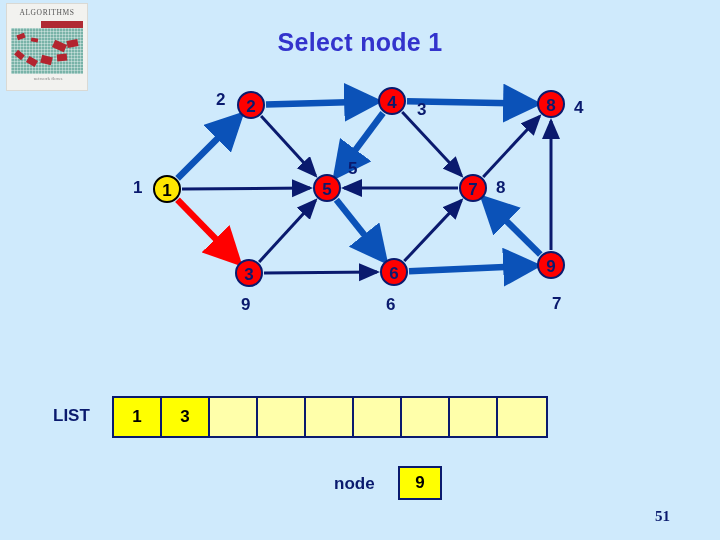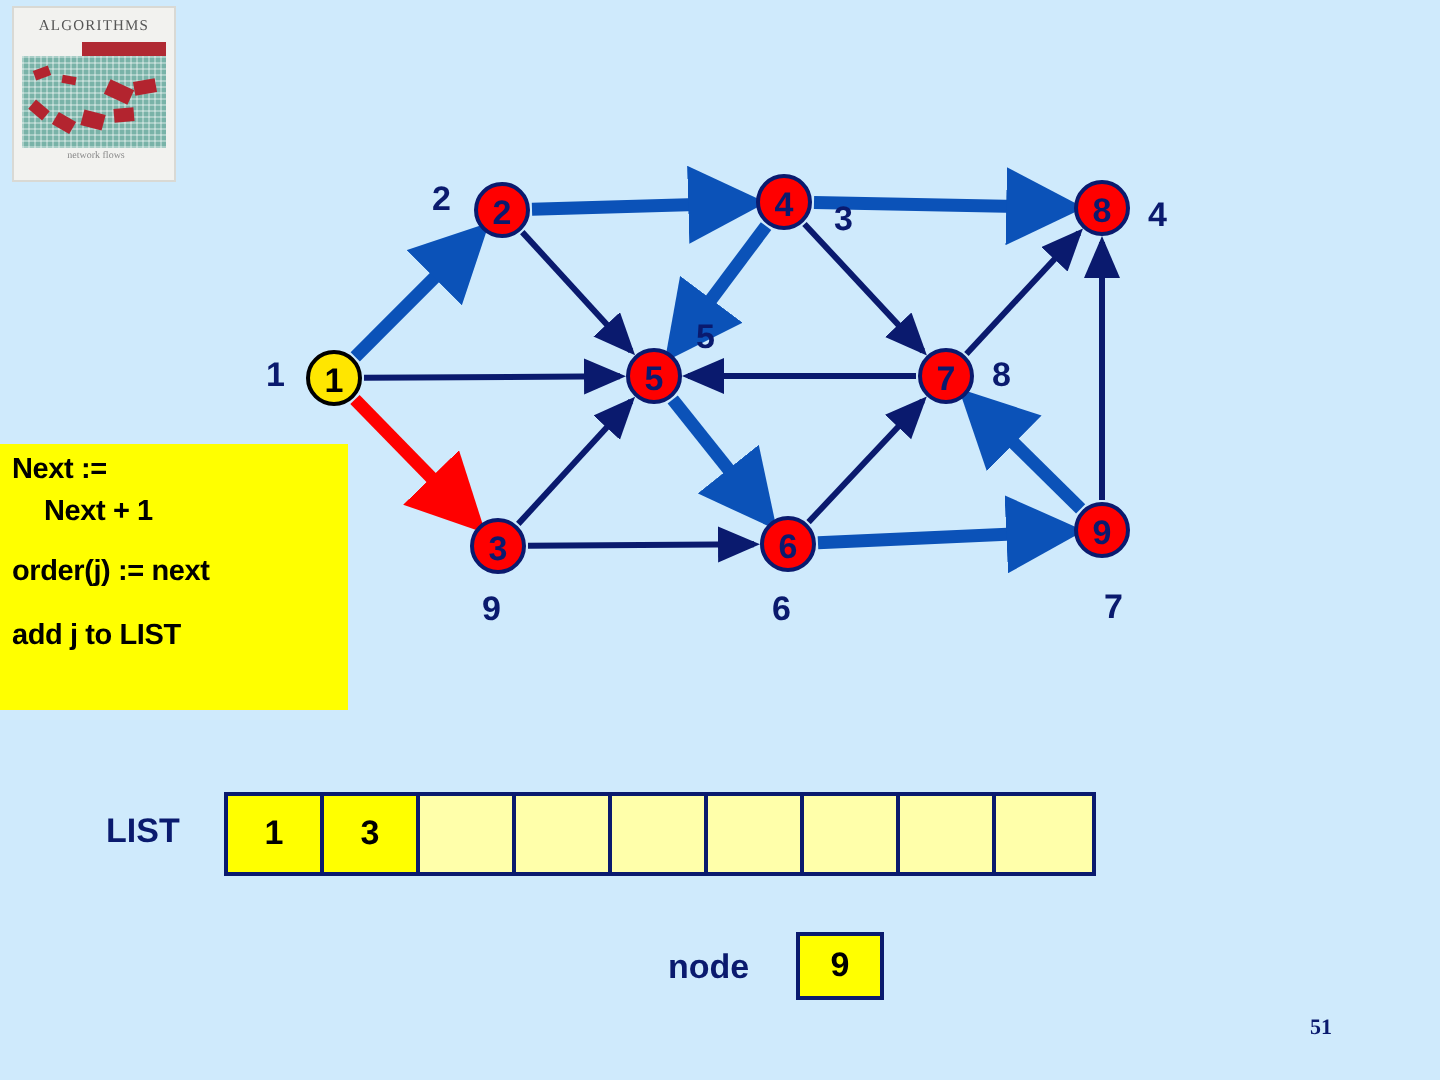--- a/index.html
+++ b/index.html
@@ -112,21 +112,21 @@
   #next-box{
     position:absolute;left:398px;top:466px;width:44px;height:34px;
     background:#ffff00;border:2px solid #0a1a6e;box-sizing:border-box;
     color:#000;font-size:17px;font-weight:bold;
     display:flex;align-items:center;justify-content:center;
   }
 
   
   #page-number{
     position:absolute;left:655px;top:508px;
-    color:#0a1a6e;font-size:11px;font-weight:bold;
+    color:#0a1a6e;font-size:15px;font-weight:bold;
     font-family:"Liberation Serif", serif;
   }
 </style>
 </head>
 <body>
 
 <div class="slide">
 
   <div id="book-cover">
     <div class="bc-title">ALGORITHMS</div>
@@ -137,20 +137,21 @@
       <div class="shark" style="left:42px;top:14px;width:13px;height:8px;transform:rotate(25deg);"></div>
       <div class="shark" style="left:56px;top:12px;width:11px;height:7px;transform:rotate(-10deg);"></div>
       <div class="shark" style="left:4px;top:24px;width:9px;height:6px;transform:rotate(40deg);"></div>
       <div class="shark" style="left:16px;top:30px;width:10px;height:7px;transform:rotate(30deg);"></div>
       <div class="shark" style="left:30px;top:28px;width:11px;height:8px;transform:rotate(15deg);"></div>
       <div class="shark" style="left:46px;top:26px;width:10px;height:7px;transform:rotate(-5deg);"></div>
     </div>
     <div class="bc-foot">network flows</div>
   </div>
 
+  <div id="slide-title">Select node 1</div>
 
   <svg id="graph-svg" viewBox="0 0 720 540">
     <defs>
       <marker id="ah-normal" markerWidth="7" markerHeight="7" refX="6" refY="3" orient="auto">
         <path d="M0,0 L7,3 L0,6 z" fill="#0a1a6e"></path>
       </marker>
       <marker id="ah-highlight" markerWidth="6" markerHeight="6" refX="4.6" refY="3" orient="auto">
         <path d="M0,0 L6,3 L0,6 z" fill="#0b52b8"></path>
       </marker>
       <marker id="ah-active" markerWidth="6" markerHeight="6" refX="4.6" refY="3" orient="auto">
@@ -192,26 +193,20 @@
       <div class="node" style="left: 380px; top: 258px;">6</div>
       <div class="glabel" style="left: 386px; top: 295px;">6</div>
       <div class="node" style="left: 459px; top: 174px;">7</div>
       <div class="glabel" style="left: 496px; top: 178px;">8</div>
       <div class="node" style="left: 537px; top: 90px;">8</div>
       <div class="glabel" style="left: 574px; top: 98px;">4</div>
       <div class="node" style="left: 537px; top: 251px;">9</div>
       <div class="glabel" style="left: 552px; top: 294px;">7</div>
     </div>
 
-  <div id="code-box">
-    <div class="cl" id="code-l1">Next :=</div>
-    <div class="cl" id="code-l2">Next + 1</div>
-    <div class="cl" id="code-l3">order(j) := next</div>
-    <div class="cl" id="code-l4">add j to LIST</div>
-  </div>
 
   <div id="list-label">LIST</div>
   <div id="list-array">
       <div class="cell filled">1</div>
       <div class="cell filled">3</div>
       <div class="cell"></div>
       <div class="cell"></div>
       <div class="cell"></div>
       <div class="cell"></div>
       <div class="cell"></div>

